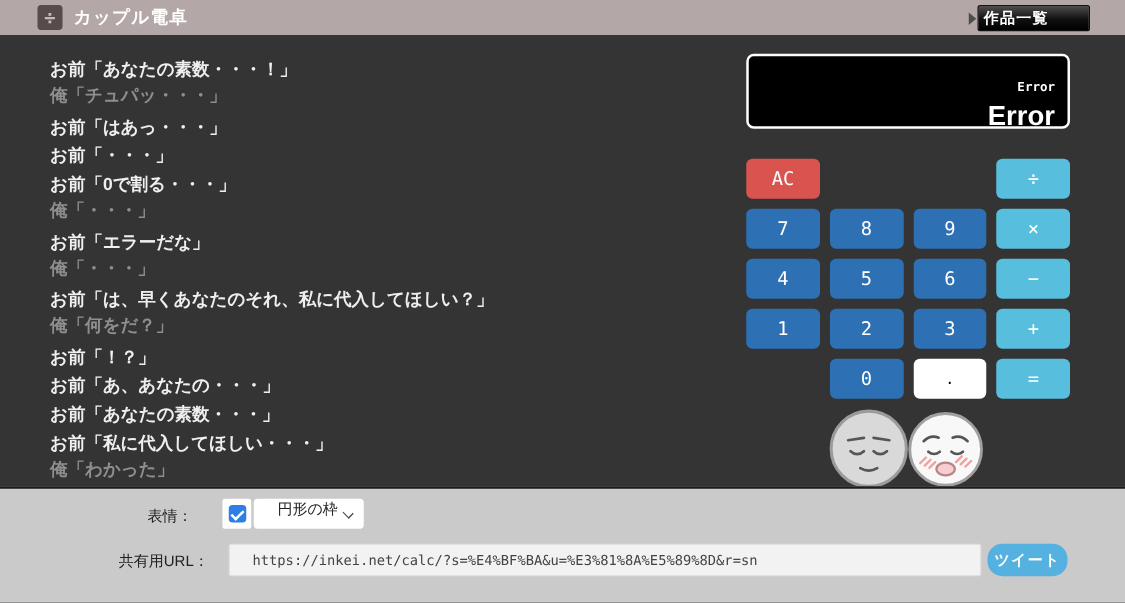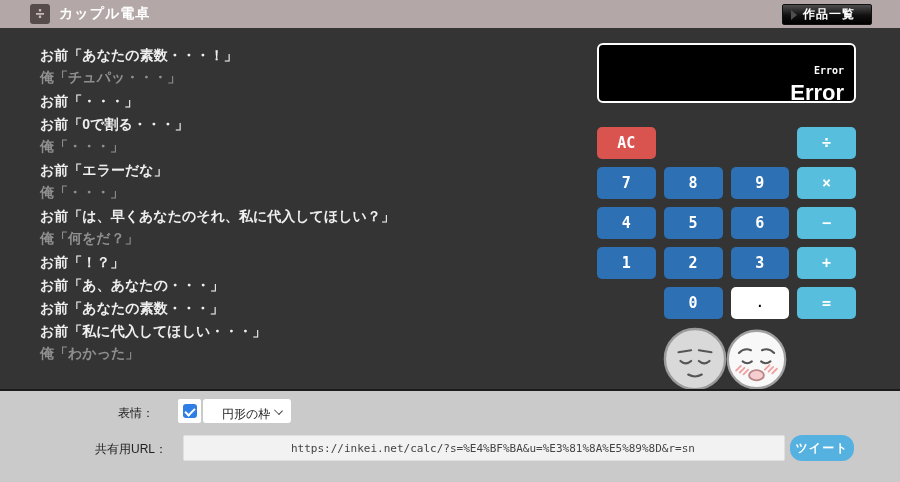--- a/index.html
+++ b/index.html
@@ -12,38 +12,38 @@
          background:#b3a7a7; display:flex; align-items:center; }
   .hdr-icon { width:20px; height:20px; margin-left:30px; background:#564c4c;
               border-radius:3px; color:#c9baba; font-weight:bold; font-size:15px;
               display:flex; align-items:center; justify-content:center;
               font-family:"DejaVu Sans Mono", monospace; }
   .hdr-title { margin-left:9px; color:#fff; font-size:14px; font-weight:bold; letter-spacing:1px; }
   .works-btn { position:absolute; right:28px; top:4px; width:90px; height:21px;
                background:linear-gradient(#4d4d4d, #101010 55%, #000);
                border:1px solid #111; border-radius:2px; color:#fff;
                font-size:12px; font-weight:bold; display:flex; align-items:center;
-               justify-content:center; cursor:pointer; letter-spacing:1px; }
+               cursor:pointer; letter-spacing:1px; }
   .works-tri { width:0; height:0; border-top:5px solid transparent; border-bottom:5px solid transparent;
                border-left:6px solid #4e4e4e; margin-right:6px; margin-left:-8px; }
 
   
   .dialogue { position:absolute; left:40px; top:44px; width:520px; }
   .dl { font-size:14px; font-weight:bold; line-height:23px; color:#efefef; white-space:nowrap; }
   .dl.me { color:#8f8f8f;font-family:Liberation Mono, monospace; }
 
   
   .calc { position:absolute; left:597px; top:43px; width:259px; }
   .display { width:259px; height:60px; background:#000; border:2px solid #fdfdfd;
              border-radius:6px; padding:20px 10px 0; text-align:right; color:#fff; }
   .disp-small { font-family:"DejaVu Sans Mono", monospace; font-size:10px; font-weight:bold; line-height:12px; }
   .disp-main  { font-size:22px; font-weight:bold; line-height:28px; margin-top:2px; }
   .keys { margin-top:24px; display:grid; grid-template-columns:repeat(4,1fr);
           grid-auto-rows:32px; gap:8px; }
-  .key { border:none; border-radius:5px; color:#fff; font-weight:bold; font-size:15px;
+  .key { border:none; border-radius:5px; color:#fff; font-weight:normal; font-size:15px;
          font-family:"DejaVu Sans Mono", monospace; cursor:pointer; line-height:1; }
   .key.num   { background:#2d71b4; }
   .key.op    { background:#58bedd; }
   .key.clear { background:#d9534f; }
   .key.dec   { background:#ffffff; color:#000; font-size:12px; }
 
   
   .faces { display:flex; margin-top:7px; padding-left:65px; align-items:center; }
   .face-right { margin-left:-3px; }
 
@@ -51,31 +51,31 @@
   .ftr { position:absolute; left:0; bottom:0; width:900px; height:93px;
          background:#cacaca; border-top:2px solid #1c1c1c; }
   .lbl { position:absolute; font-size:12px; color:#222; }
   .lbl-expr { left:118px; top:14px; }
   .cb-box { position:absolute; left:178px; top:8px; width:23px; height:24px; background:#fff;
             border-radius:2px; display:flex; align-items:center; justify-content:center; cursor:pointer; }
   .cb { width:14px; height:14px; background:#2e7ee6; border-radius:3px; position:relative; }
   .cb::after { content:""; position:absolute; left:4.5px; top:1.5px; width:4px; height:8px;
                border-right:2px solid #fff; border-bottom:2px solid #fff; transform:rotate(45deg); }
   .select { position:absolute; left:203px; top:8px; width:88px; height:24px; background:#fff;
-            border-radius:3px; font-size:12px; color:#222; display:flex; align-items:flex-end;
+            border-radius:3px; font-size:12px; color:#222; display:flex; align-items:flex-start;
             padding-left:19px; cursor:pointer; }
   .chev { position:absolute; right:9px; top:8px; width:7px; height:7px;
           border-right:1.5px solid #444; border-bottom:1.5px solid #444; transform:rotate(45deg) scale(1,.8); }
   .note-row { position:absolute; left:315px; top:14px; font-size:12px; color:#222; white-space:nowrap; }
   .link { color:#4a90d9; text-decoration:none; cursor:pointer; }
   .lbl-url { left:95px; top:50px; }
   .url-input { position:absolute; left:183px; top:44px; width:602px; height:26px;
                background:#f2f2f2; border:1px solid #e0e0e0; border-radius:2px;
                font-family:"DejaVu Sans Mono", monospace; font-size:11px; color:#444;
-               padding-left:18px;text-align:center; }
+               padding-left:18px; }
   .tweet-btn { position:absolute; left:790px; top:44px; width:64px; height:26px;
                background:#55b1e0; border:none; border-radius:12px; color:#fff;
                font-size:12px; font-weight:bold; cursor:pointer; letter-spacing:1px; }
 </style>
 </head>
 <body>
 
 <div class="screen">
 
   <div class="hdr">
@@ -85,20 +85,21 @@
     <div class="hdr-title">カップル電卓</div>
     <button class="works-btn">
       <span class="works-tri"></span>
       <span>作品一覧</span>
     </button>
   </div>
 
   <div class="dialogue">
     <div class="dl">お前「あなたの素数・・・！」</div>
     <div class="dl me">俺「チュパッ・・・」</div>
+    <div class="dl">お前「はあっ・・・」</div>
     <div class="dl">お前「・・・」</div>
     <div class="dl">お前「0で割る・・・」</div>
     <div class="dl me">俺「・・・」</div>
     <div class="dl">お前「エラーだな」</div>
     <div class="dl me">俺「・・・」</div>
     <div class="dl">お前「は、早くあなたのそれ、私に代入してほしい？」</div>
     <div class="dl me">俺「何をだ？」</div>
     <div class="dl">お前「！？」</div>
     <div class="dl">お前「あ、あなたの・・・」</div>
     <div class="dl">お前「あなたの素数・・・」</div>

